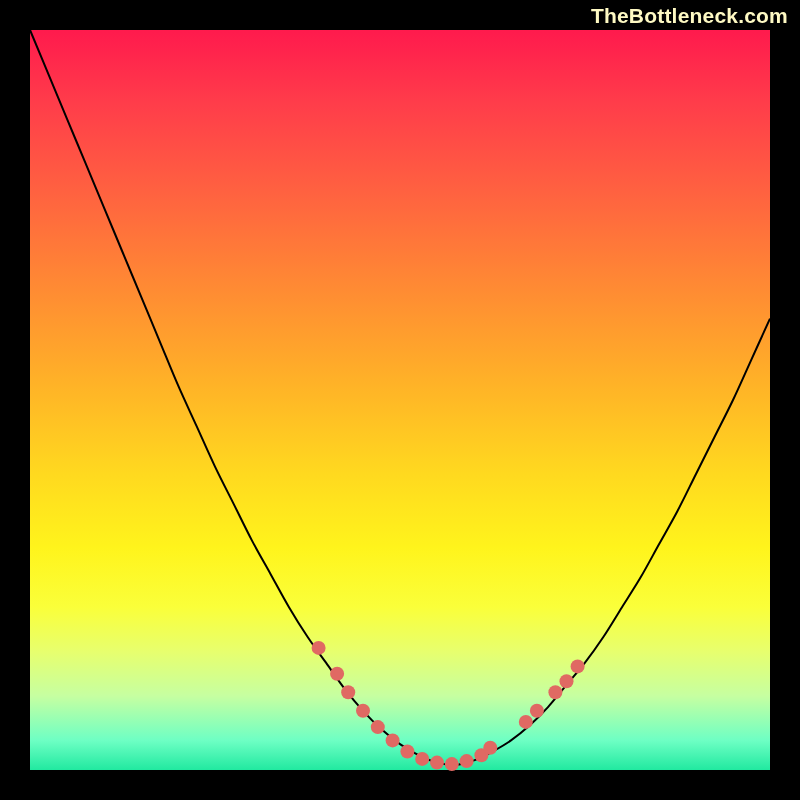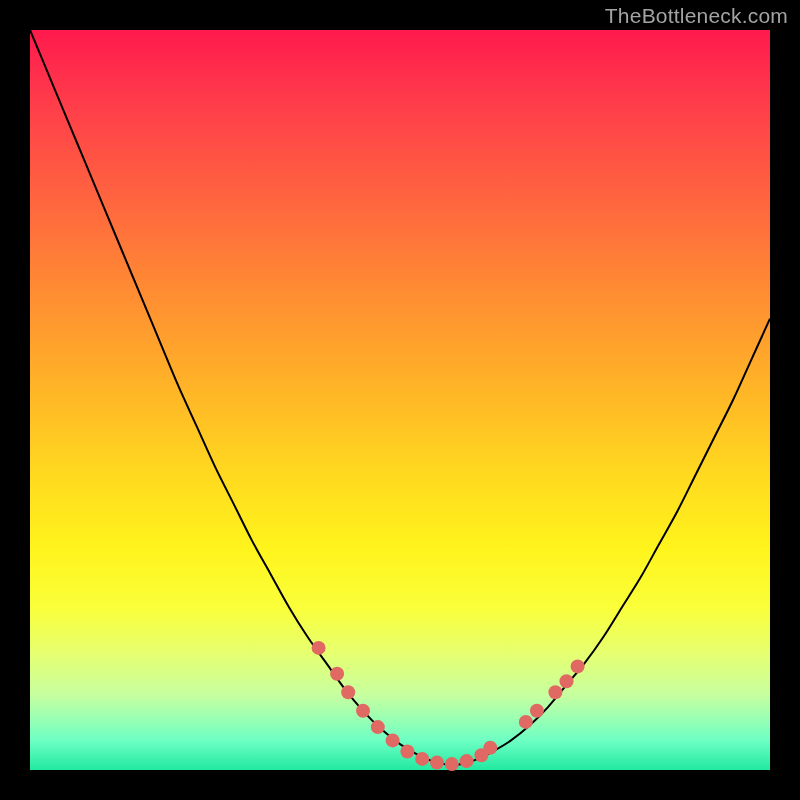--- a/index.html
+++ b/index.html
@@ -38,23 +38,23 @@
       #e7ff6e 84%,
       #c6ffa1 90%,
       #6effc4 96%,
       #21e9a0 100%
     );
   }
   .watermark {
     position: absolute;
     top: 4px;
     right: 12px;
-    color: #a3a3a3;
+    color: #fef9c3;
     font-size: 21px;
-    font-weight: 400;
+    font-weight: 700;
     letter-spacing: 0.2px;
     user-select: none;
   }
   svg.curve {
     position: absolute;
     top: 0;
     left: 0;
     width: 740px;
     height: 740px;
     overflow: visible;

